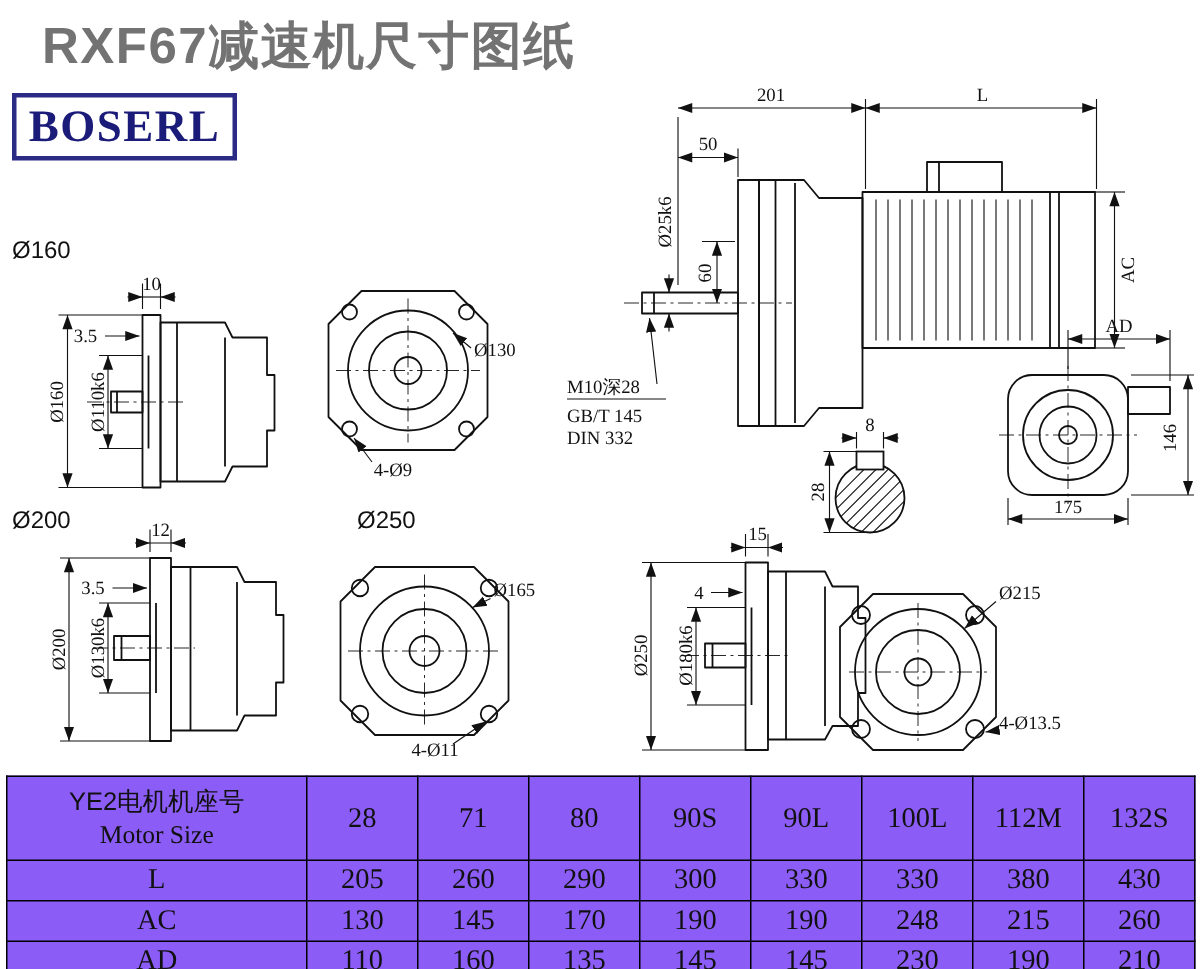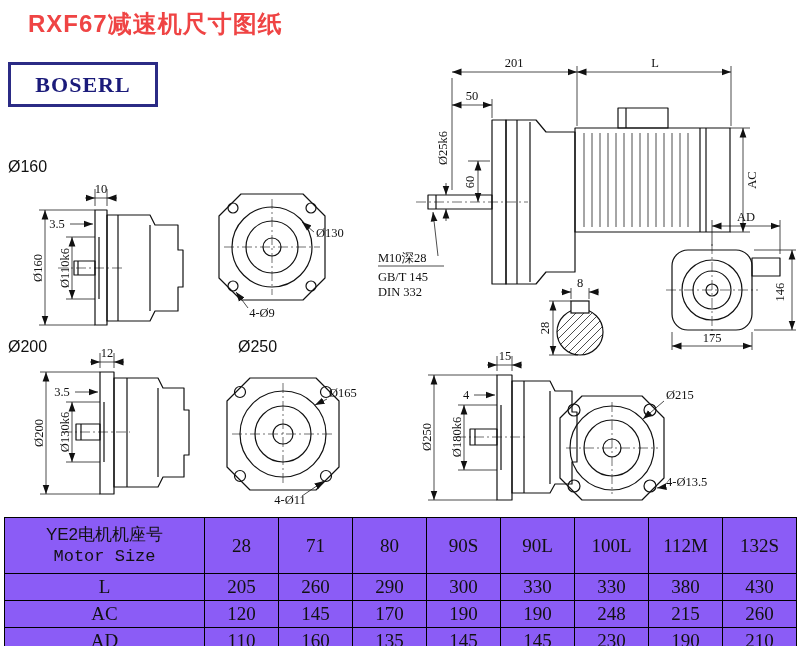--- a/index.html
+++ b/index.html
@@ -1,36 +1,36 @@
 <!DOCTYPE html>
 <html><head>
 <meta charset="utf-8">
 <style>
   *{margin:0;padding:0;box-sizing:border-box}
   html,body{background:#fff}
   body{width:800px;height:646px;position:relative;overflow:hidden;font-family:"Liberation Sans",sans-serif;color:#111}
   .abs{position:absolute}
-  #title{left:28px;top:8px;font-size:24px;font-weight:bold;color:#ef4444;letter-spacing:1px;white-space:nowrap}
+  #title{left:28px;top:8px;font-size:34px;font-weight:bold;color:#737373;letter-spacing:1px;white-space:nowrap}
   #logo{left:8px;top:62px;width:150px;height:45px;border:3px solid #2b2b85;color:#1b1b7a;
-        font-family:"Liberation Serif",serif;font-size:22px;font-weight:bold;
+        font-family:"Liberation Serif",serif;font-size:30px;font-weight:bold;
         display:flex;align-items:center;justify-content:center;background:#fff;letter-spacing:1px}
   svg#drawing{position:absolute;left:0;top:0}
   svg text{font-family:"Liberation Serif",serif;font-size:12.5px;fill:#111;stroke:none}
   svg text.lbl{font-size:16px;font-family:"Liberation Sans",sans-serif}
   .tam{text-anchor:middle}
   .ln{stroke:#111;stroke-width:1.2;fill:none;stroke-linejoin:round;stroke-linecap:butt}
   .thin{stroke:#111;stroke-width:0.75;fill:none}
   .cl{stroke:#111;stroke-width:0.6;stroke-dasharray:10 3 2 3;fill:none}
   table#dims{position:absolute;left:4px;top:517px;width:792px;border-collapse:collapse;background:#8b5cf6;
              font-family:"Liberation Serif",serif;table-layout:fixed}
   table#dims th,table#dims td{border:1.5px solid #000;text-align:center;vertical-align:middle;font-weight:normal;font-size:19px;padding:0}
   table#dims tr.hdr th{height:56px}
   table#dims tr.datarow td{height:27px}
   .hdr-cn{font-size:17px;font-family:"Liberation Sans",sans-serif;line-height:1.35}
-  .hdr-en{font-size:17px;font-family:Liberation Mono, monospace;line-height:1.2}
+  .hdr-en{font-size:17px;font-family:Liberation Serif, serif;line-height:1.2}
 </style>
 </head>
 <body>
 
 <svg id="drawing" width="800" height="505" viewBox="0 0 800 505">
   <defs>
     <marker id="ae" markerUnits="userSpaceOnUse" markerWidth="11" markerHeight="8" refX="9.5" refY="4" orient="auto">
       <path d="M0,0.6 L9.5,4 L0,7.4 Z" fill="#111"></path>
     </marker>
     <marker id="as" markerUnits="userSpaceOnUse" markerWidth="11" markerHeight="8" refX="0.5" refY="4" orient="auto">
@@ -352,21 +352,21 @@
     <td>260</td>
     <td>290</td>
     <td>300</td>
     <td>330</td>
     <td>330</td>
     <td>380</td>
     <td>430</td>
   </tr>
   <tr class="datarow">
     <td>AC</td>
-    <td>120</td>
+    <td>130</td>
     <td>145</td>
     <td>170</td>
     <td>190</td>
     <td>190</td>
     <td>248</td>
     <td>215</td>
     <td>260</td>
   </tr>
   <tr class="datarow">
     <td>AD</td>

